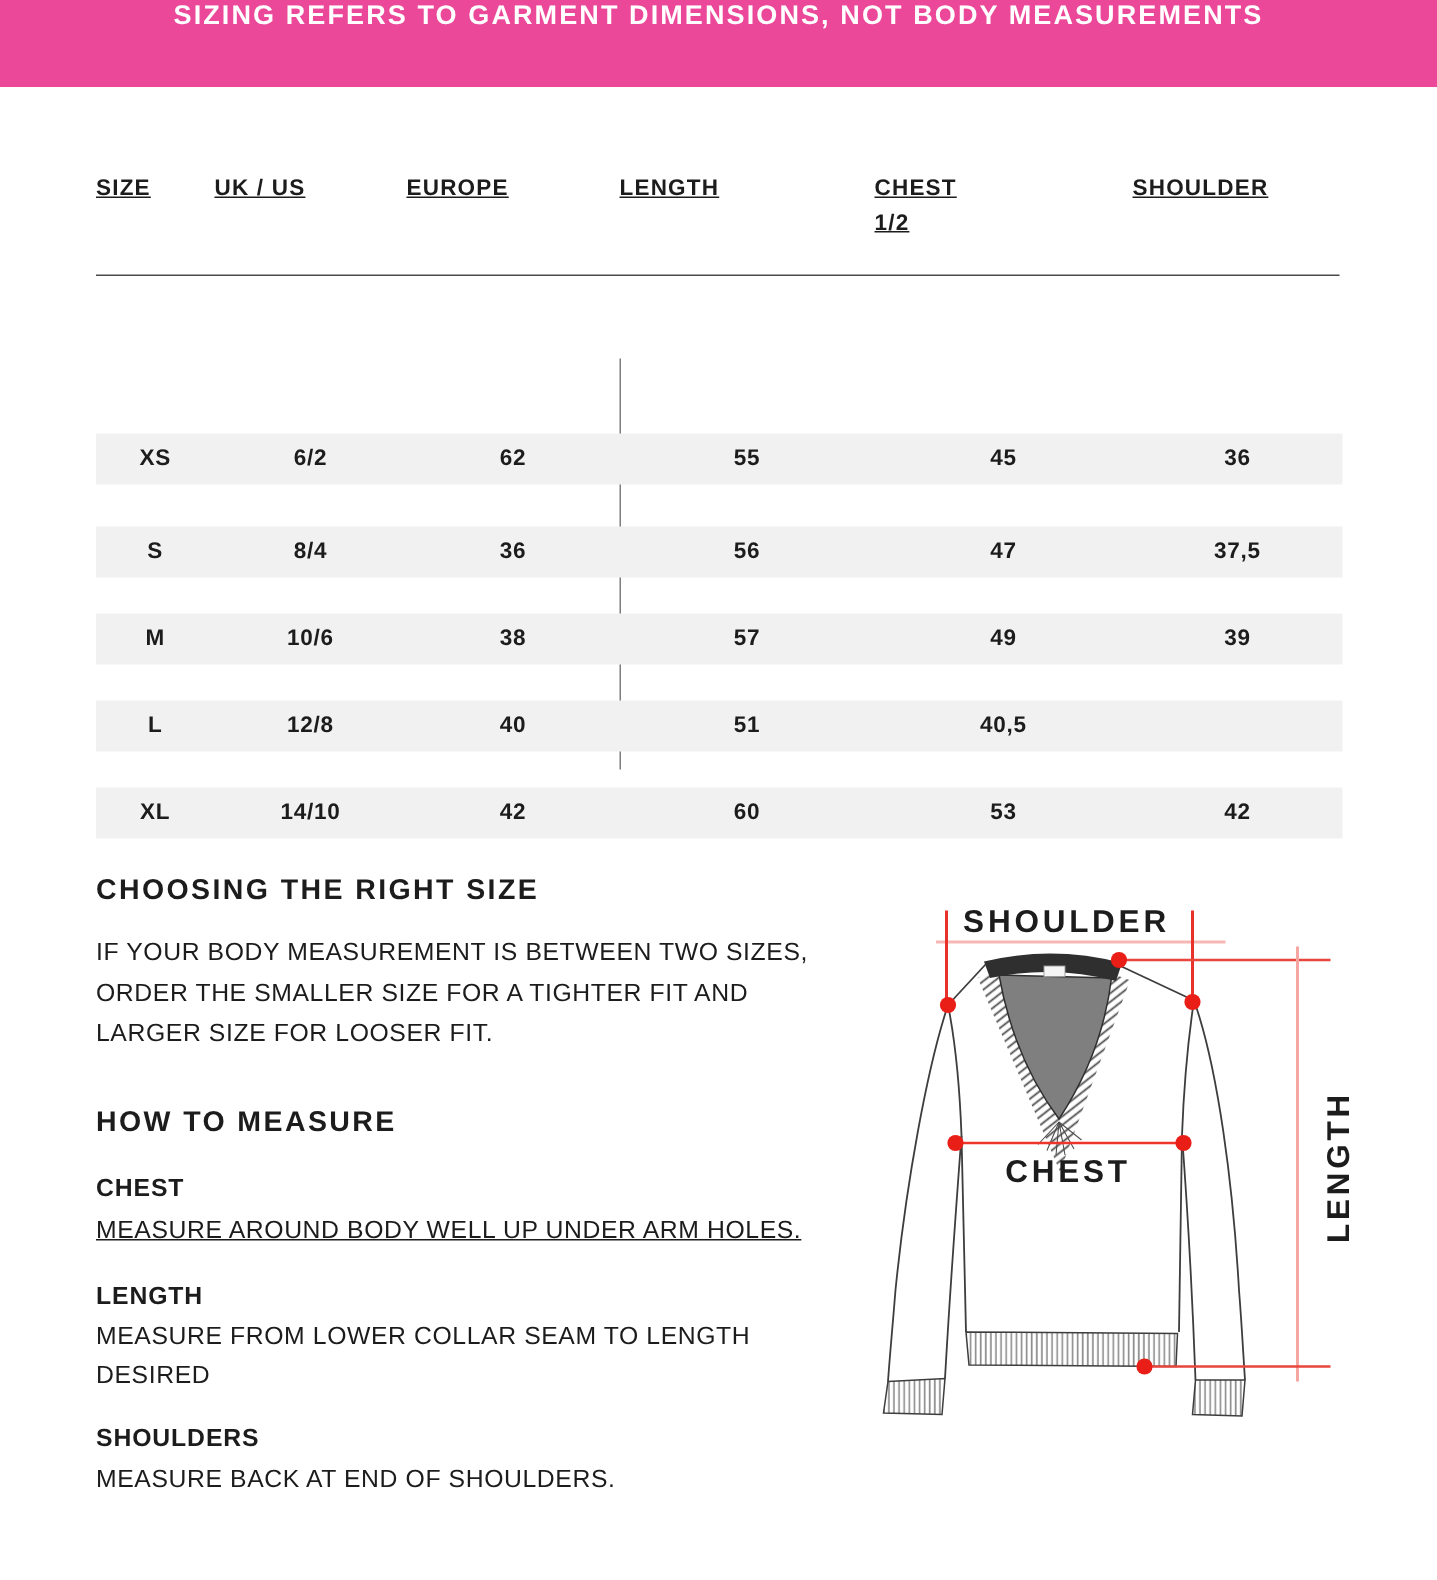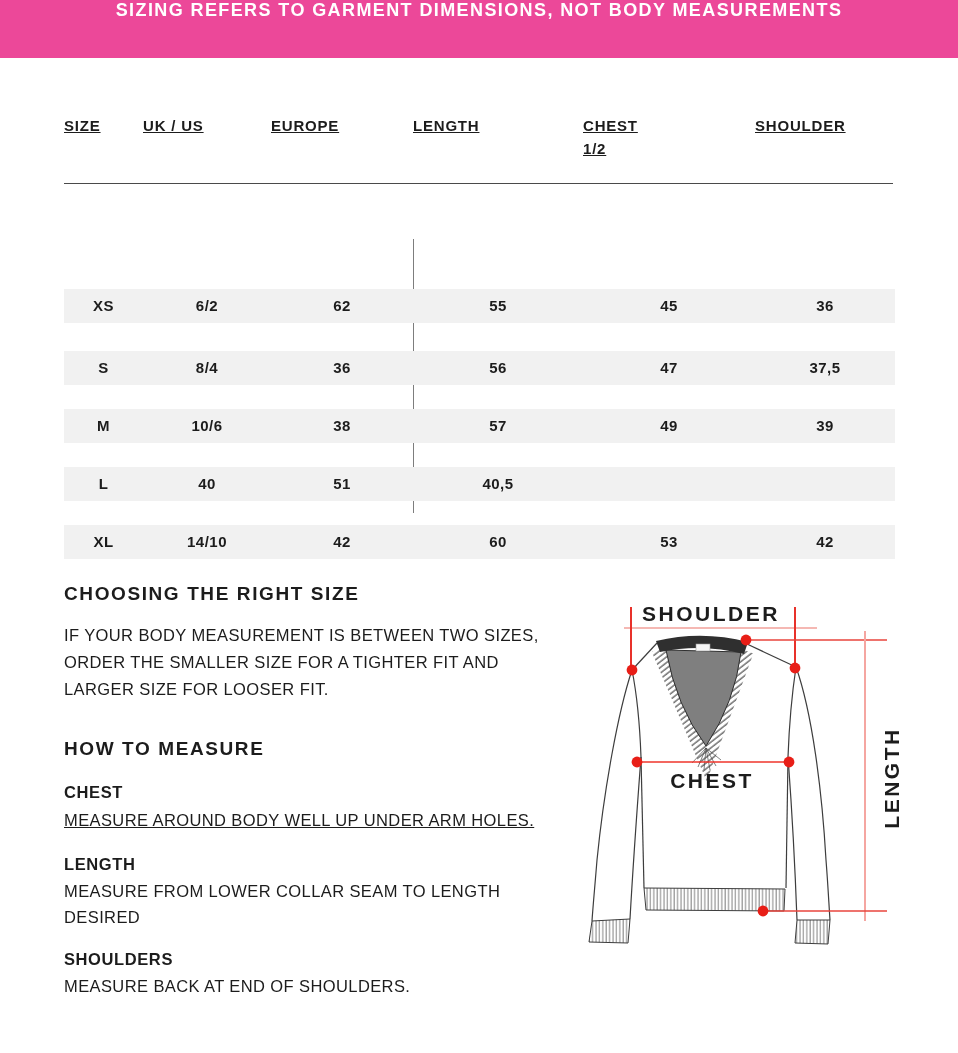--- a/index.html
+++ b/index.html
@@ -191,20 +191,21 @@
       <div class="cell">M</div>
       <div class="cell">10/6</div>
       <div class="cell">38</div>
       <div class="cell">57</div>
       <div class="cell">49</div>
       <div class="cell">39</div>
     </div>
 
     <div class="trow tgrid row-3">
       <div class="cell">L</div>
+      <div class="cell">12/8</div>
       <div class="cell">40</div>
       <div class="cell">51</div>
       <div class="cell">40,5</div>
     </div>
 
     <div class="trow tgrid row-4">
       <div class="cell">XL</div>
       <div class="cell">14/10</div>
       <div class="cell">42</div>
       <div class="cell">60</div>

